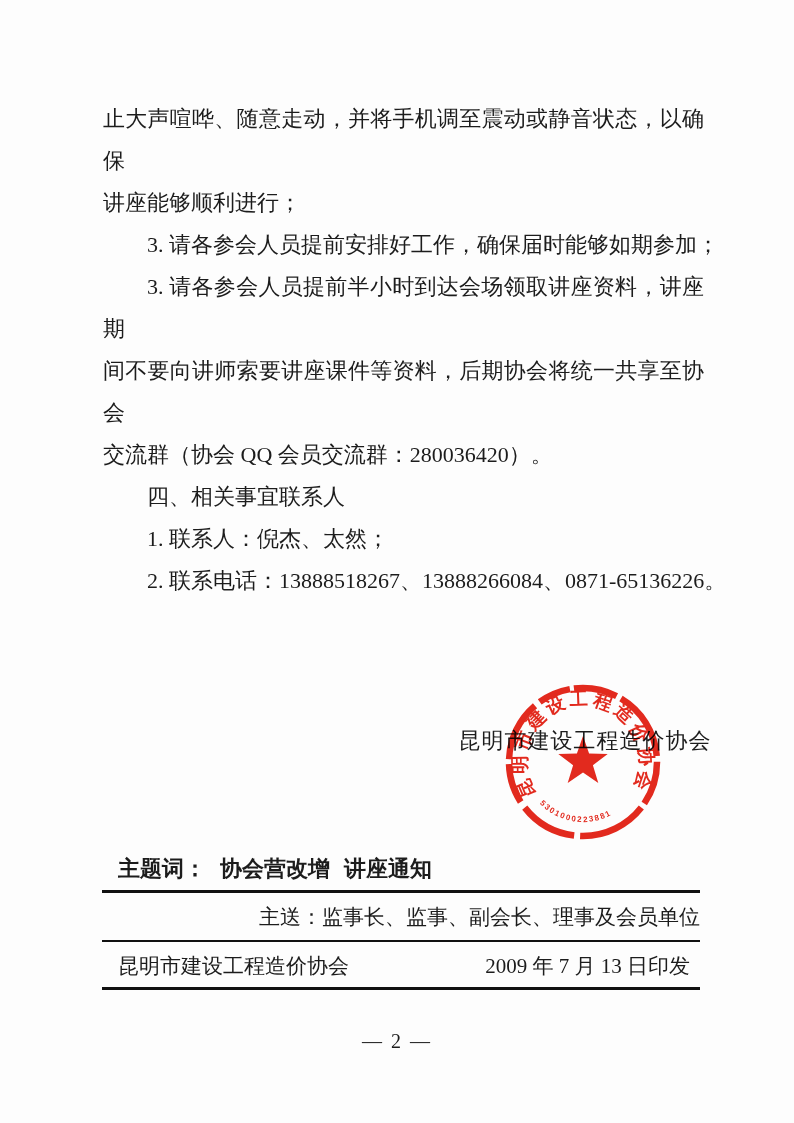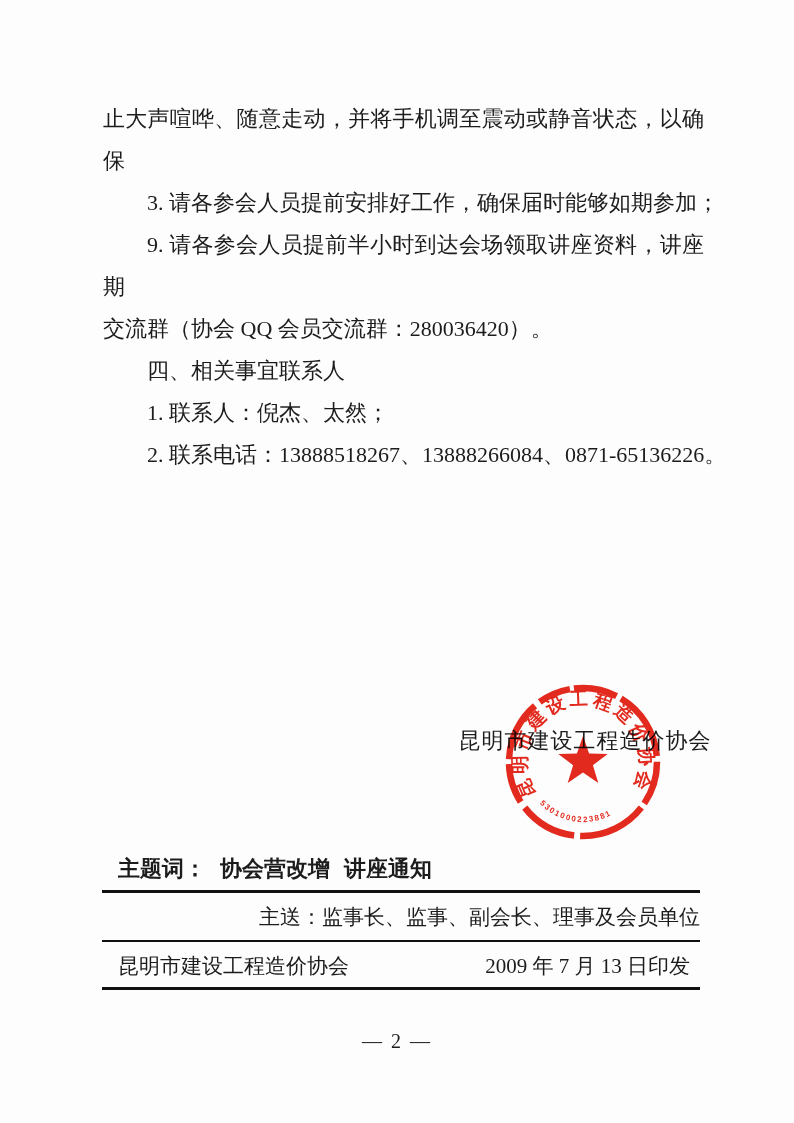--- a/index.html
+++ b/index.html
@@ -86,22 +86,24 @@
     letter-spacing: 2px;
   }
 </style>
 </head>
 <body>
 
 <div class="page">
 
   <div class="body-text">
     <div class="line fill">止大声喧哗、随意走动，并将手机调至震动或静音状态，以确保</div>
+    <div class="line">讲座能够顺利进行；</div>
     <div class="line indent">3. 请各参会人员提前安排好工作，确保届时能够如期参加；</div>
-    <div class="line fill indent">9. 请各参会人员提前半小时到达会场领取讲座资料，讲座期</div>
+    <div class="line fill indent">3. 请各参会人员提前半小时到达会场领取讲座资料，讲座期</div>
+    <div class="line fill">间不要向讲师索要讲座课件等资料，后期协会将统一共享至协会</div>
     <div class="line">交流群（协会 QQ 会员交流群：280036420）。</div>
     <div class="line indent heading">四、相关事宜联系人</div>
     <div class="line indent">1. 联系人：倪杰、太然；</div>
     <div class="line indent">2. 联系电话：13888518267、13888266084、0871-65136226。</div>
   </div>
 
   <div class="signature">
     <div class="sig-org">昆明市建设工程造价协会</div>
   </div>
 

